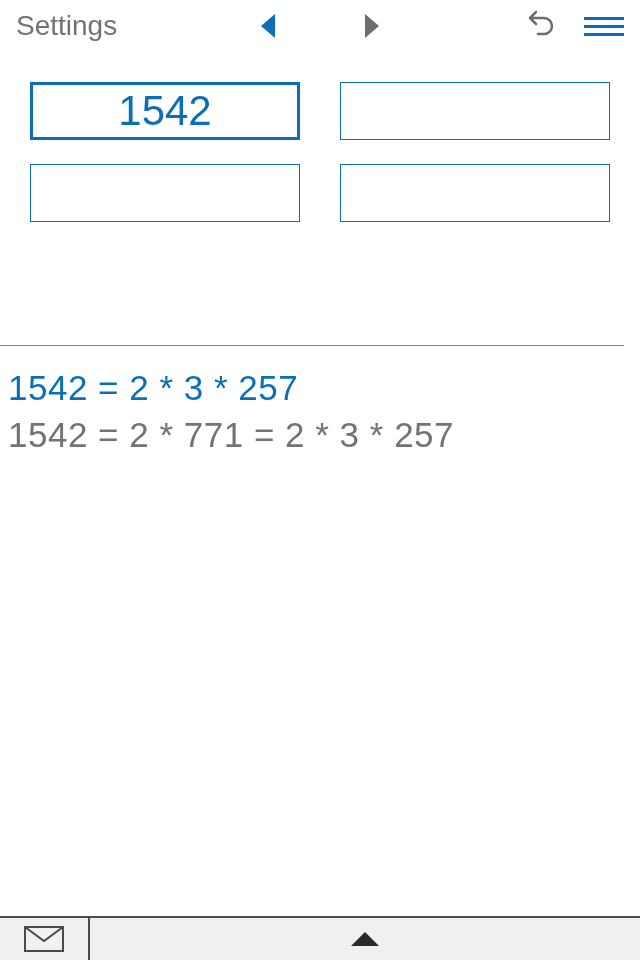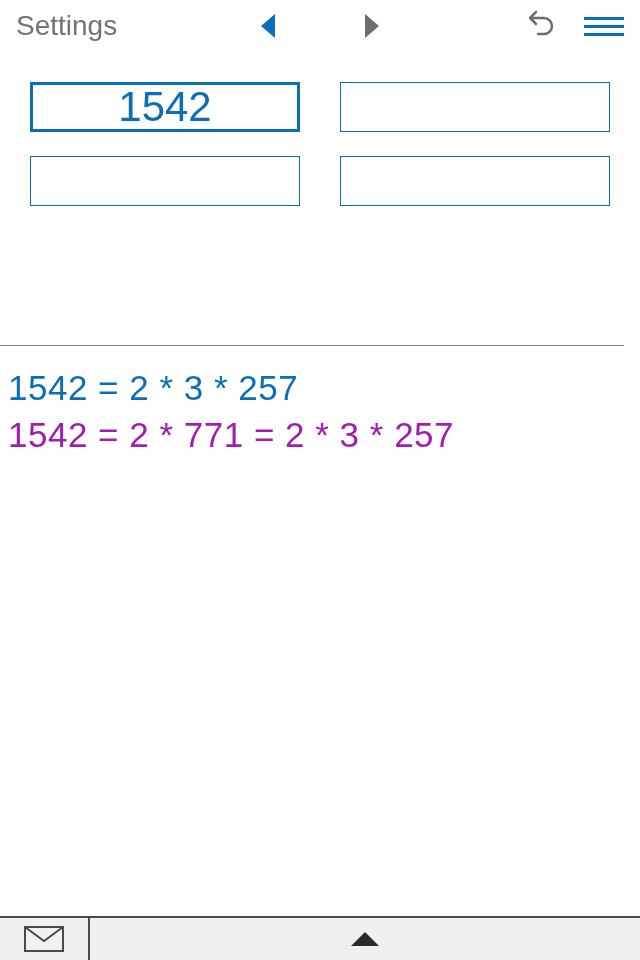--- a/index.html
+++ b/index.html
@@ -77,21 +77,21 @@
       background: #0b6fb8;
     }
     .input-grid {
       padding: 30px 30px 0 30px;
       display: grid;
       grid-template-columns: 1fr 1fr;
       gap: 24px 40px;
     }
     .input-box {
       border: 1.5px solid #0b6fb8;
-      height: 50px;
+      height: 58px;
       display: flex;
       align-items: center;
       justify-content: center;
       font-size: 42px;
       color: #0b6fb8;
       font-weight: 400;
     }
     .input-box.active {
       border-width: 3px;
     }
@@ -106,21 +106,21 @@
     .result-line {
       font-size: 35px;
       line-height: 1.35;
       font-weight: 400;
       letter-spacing: 0.5px;
     }
     .result-primary {
       color: #0b6fb8;
     }
     .result-secondary {
-      color: #a21caf;
+      color: #737373;
     }
     .footer {
       position: absolute;
       bottom: 0;
       left: 0;
       right: 0;
       height: 44px;
       display: flex;
       border-top: 2px solid #4a4a4a;
       background: #f0f0f0;

